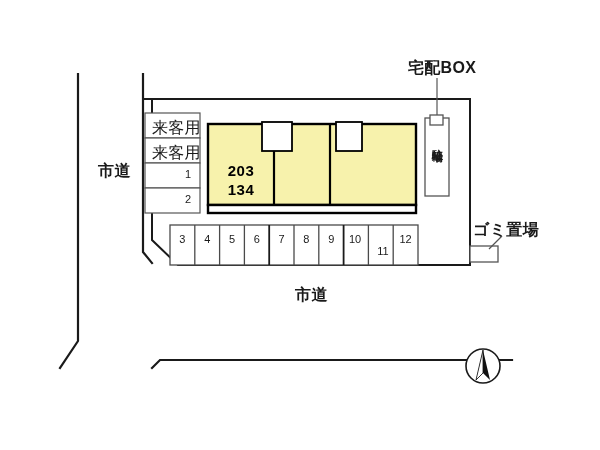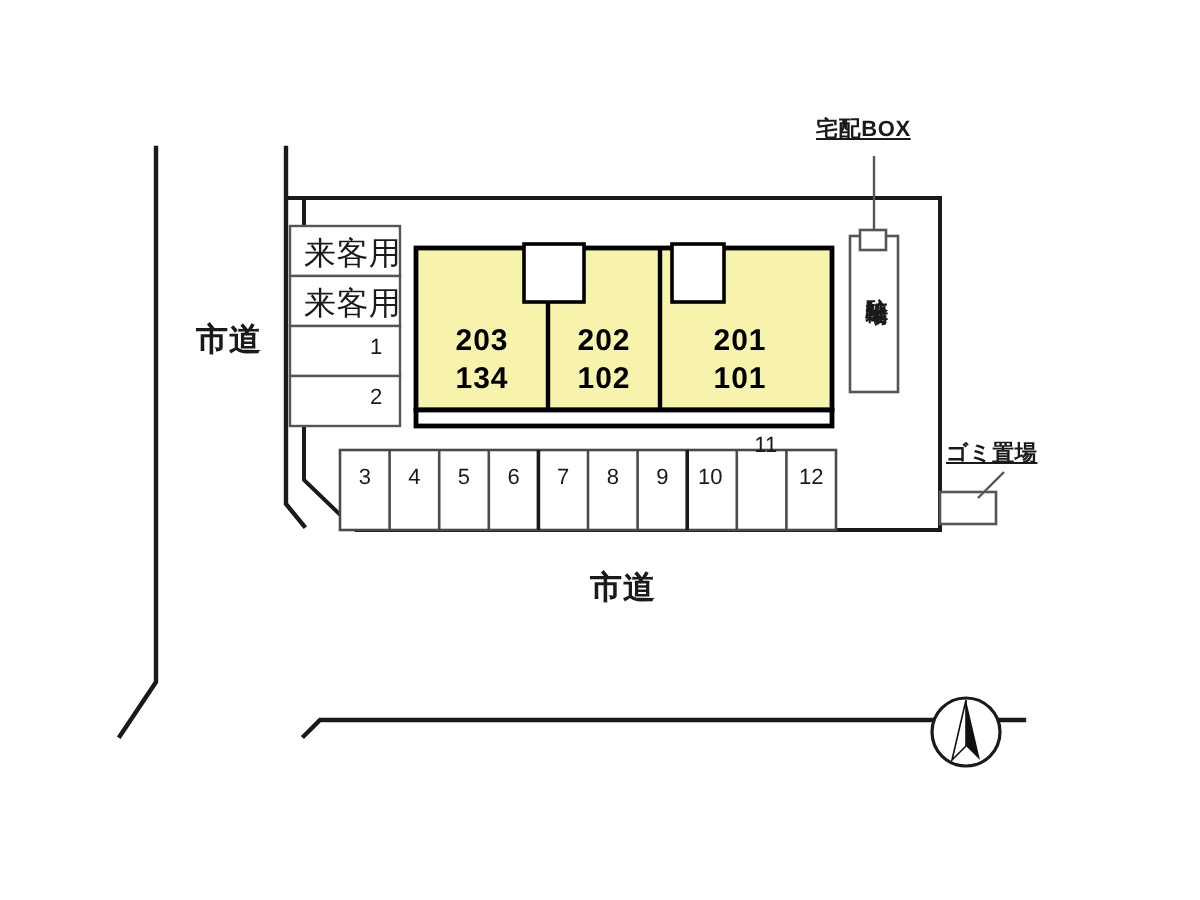--- a/index.html
+++ b/index.html
@@ -33,24 +33,23 @@
     white-space: nowrap;
     line-height: 1;
     user-select: none;
   }
   .lbl-road {
     font-size: 16px;
     font-weight: bold;
     letter-spacing: 0.5px;
   }
   .lbl-callout {
-    font-size: 11px;
+    font-size: 16px;
     font-weight: bold;
     letter-spacing: 0.3px;
-    text-decoration: underline;
   }
   .lbl-unit {
     font-size: 15px;
     font-weight: bold;
     letter-spacing: 0.5px;
     text-align: center;
   }
   .lbl-stall {
     font-size: 11px;
     text-align: center;
@@ -166,34 +165,26 @@
   <div class="lbl lbl-visitor" style="left:152px; top:120px;">来客用</div>
   <div class="lbl lbl-visitor" style="left:152px; top:145px;">来客用</div>
   <div class="lbl lbl-stall" style="left:182px; top:169px; width:12px;">1</div>
   <div class="lbl lbl-stall" style="left:182px; top:194px; width:12px;">2</div>
 
   <div class="unit-block" style="left:208px; top:160px; width:66px; height:40px;">
     <div class="lbl-unit">203</div>
     <div class="lbl-unit">134</div>
   </div>
 
-  <div class="unit-block" style="left:274px; top:160px; width:56px; height:40px;">
-    <div class="lbl-unit">202</div>
-    <div class="lbl-unit">102</div>
-  </div>
 
-  <div class="unit-block" style="left:340px; top:160px; width:60px; height:40px;">
-    <div class="lbl-unit">201</div>
-    <div class="lbl-unit">101</div>
-  </div>
 
   <div class="lbl lbl-stall" style="left:170.0px; top:234px; width:24.8px;">3</div>
   <div class="lbl lbl-stall" style="left:194.8px; top:234px; width:24.8px;">4</div>
   <div class="lbl lbl-stall" style="left:219.6px; top:234px; width:24.8px;">5</div>
   <div class="lbl lbl-stall" style="left:244.4px; top:234px; width:24.8px;">6</div>
   <div class="lbl lbl-stall" style="left:269.2px; top:234px; width:24.8px;">7</div>
   <div class="lbl lbl-stall" style="left:294.0px; top:234px; width:24.8px;">8</div>
   <div class="lbl lbl-stall" style="left:318.8px; top:234px; width:24.8px;">9</div>
   <div class="lbl lbl-stall" style="left:343.6px; top:234px; width:23px;">10</div>
-  <div class="lbl lbl-stall" style="left:368.4px; top:218px; width:29px;">11</div>
+  <div class="lbl lbl-stall" style="left:368.4px; top:246px; width:29px;">11</div>
   <div class="lbl lbl-stall" style="left:393.2px; top:234px; width:24.8px;">12</div>
 
 </div>
 
 </body></html>

